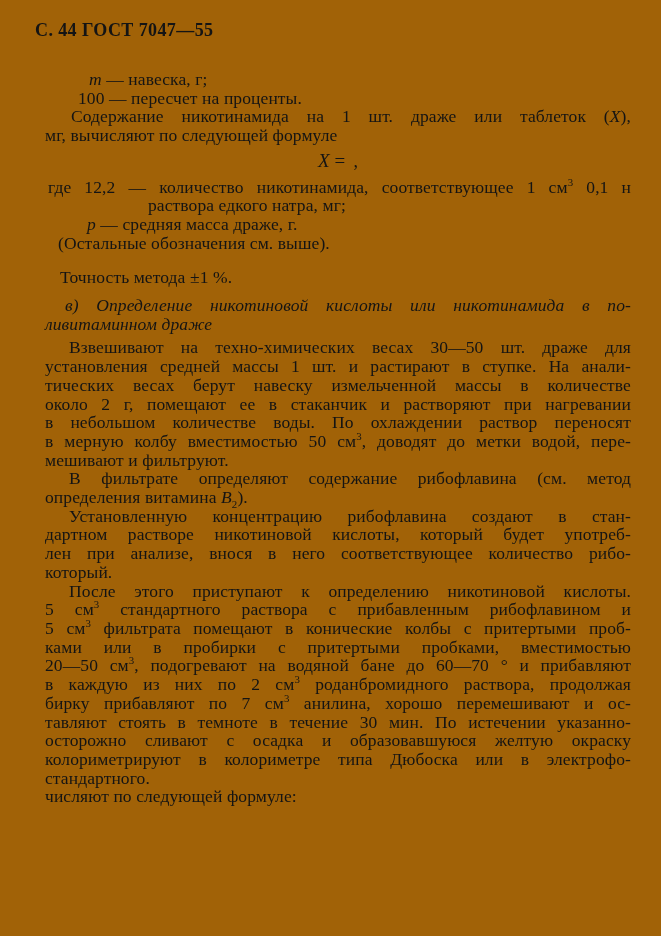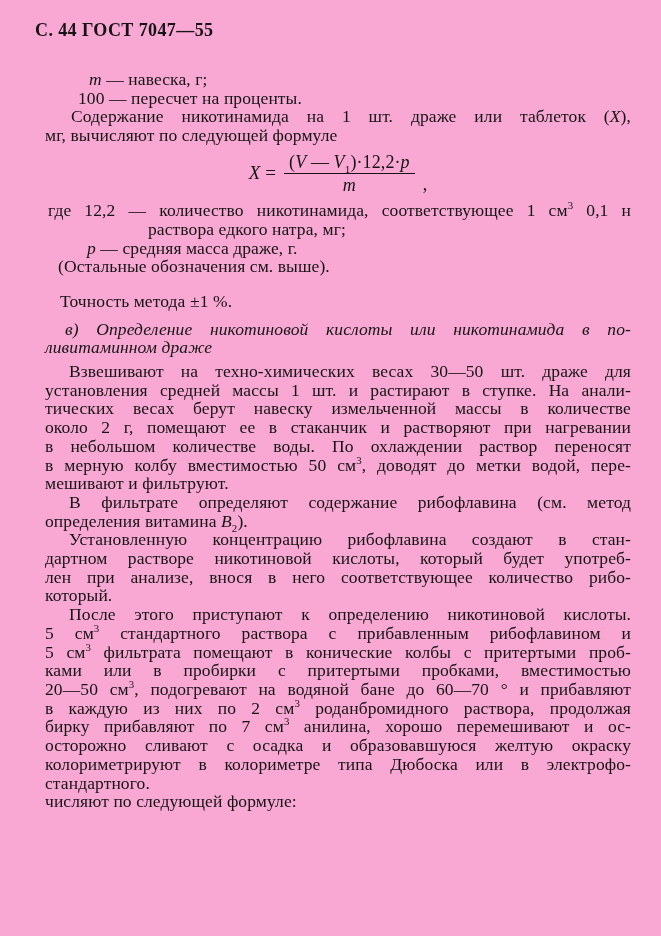--- a/index.html
+++ b/index.html
@@ -1,19 +1,19 @@
 <!DOCTYPE html>
 <html><head>
 <meta charset="utf-8">
 <style>
   html,body{margin:0;padding:0;background:#e8e8e8;}
   .page{
     position:relative;
     width:661px;height:936px;
-    background:#f9a8d4;
+    background:#a16207;
     overflow:hidden;
     font-family:"Liberation Serif", serif;
     color:#141414;
     box-sizing:border-box;
   }
   .page-header{
     position:absolute;
     left:35px;top:20px;
     font-size:18px;
     font-weight:bold;
@@ -58,24 +58,20 @@
       <div data-name="variable-definitions-top" class="block">
         <div class="ln" data-name="text-line" style="padding-left: 44px;"><em>m</em> — навеска, г;</div>
         <div class="ln" data-name="text-line" style="padding-left: 33px;">100 — пересчет на проценты.</div>
       </div>
       <div data-name="para-nicotinamide-content" class="block">
         <div class="ln j" data-name="text-line" style="padding-left: 26px;">Содержание никотинамида на 1 шт. драже или таблеток (<em>X</em>),</div>
         <div class="ln" data-name="text-line">мг, вычисляют по следующей формуле</div>
       </div>
       <div data-name="formula-nicotinamide" class="formula">
         <span class="f-lhs" data-name="formula-lhs"><em>X</em> =</span>
-        <span class="frac" data-name="formula-fraction">
-          <span class="num" data-name="formula-numerator">(<em>V</em> — <em>V</em><sub>1</sub>)·12,2·<em>p</em></span>
-          <span class="den" data-name="formula-denominator"><em>m</em></span>
-        </span>
         <span class="f-trail" data-name="formula-comma">,</span>
       </div>
       <div data-name="formula-legend" class="block">
         <div class="ln j" data-name="text-line" style="padding-left: 3px;">где 12,2 — количество никотинамида, соответствующее 1 см<sup>3</sup> 0,1 н</div>
         <div class="ln" data-name="text-line" style="padding-left: 103px;">раствора едкого натра, мг;</div>
         <div class="ln" data-name="text-line" style="padding-left: 42px;"><em>p</em> — средняя масса драже, г.</div>
       </div>
       <div data-name="note-other-designations" class="block">
         <div class="ln" data-name="text-line" style="padding-left: 13px;">(Остальные обозначения см. выше).</div>
       </div>
@@ -106,20 +102,21 @@
         <div class="ln" data-name="text-line">который.</div>
       </div>
       <div data-name="para-determination-procedure" class="block">
         <div class="ln j" data-name="text-line" style="padding-left: 24px;">После этого приступают к определению никотиновой кислоты.</div>
         <div class="ln j" data-name="text-line">5 см<sup>3</sup> стандартного раствора с прибавленным рибофлавином и</div>
         <div class="ln j" data-name="text-line">5 см<sup>3</sup> фильтрата помещают в конические колбы с притертыми проб-</div>
         <div class="ln j" data-name="text-line">ками или в пробирки с притертыми пробками, вместимостью</div>
         <div class="ln j" data-name="text-line">20—50 см<sup>3</sup>, подогревают на водяной бане до 60—70 ° и прибавляют</div>
         <div class="ln j" data-name="text-line">в каждую из них по 2 см<sup>3</sup> роданбромидного раствора, продолжая</div>
         <div class="ln j" data-name="text-line">бирку прибавляют по 7 см<sup>3</sup> анилина, хорошо перемешивают и ос-</div>
+        <div class="ln j" data-name="text-line">тавляют стоять в темноте в течение 30 мин. По истечении указанно-</div>
         <div class="ln j" data-name="text-line">осторожно сливают с осадка и образовавшуюся желтую окраску</div>
         <div class="ln j" data-name="text-line">колориметрируют в колориметре типа Дюбоска или в электрофо-</div>
         <div class="ln" data-name="text-line">стандартного.</div>
       </div>
       <div data-name="para-nicotinic-acid-content" class="block">
         <div class="ln" data-name="text-line">числяют по следующей формуле:</div>
       </div>
     </div>
 </div>
 

